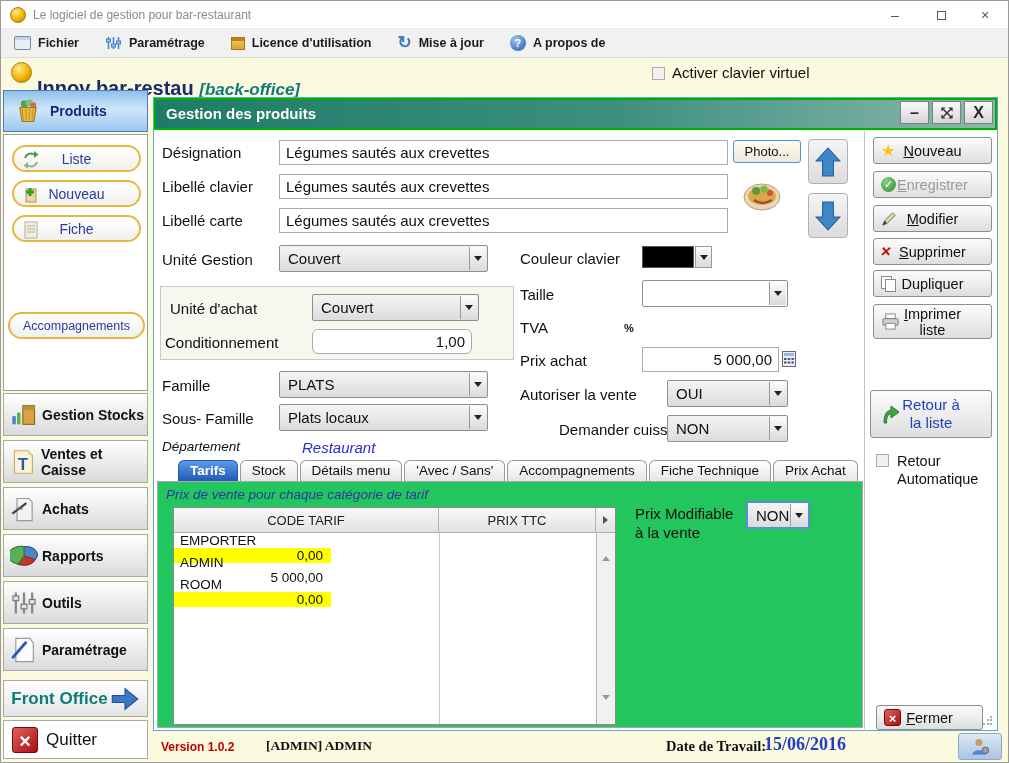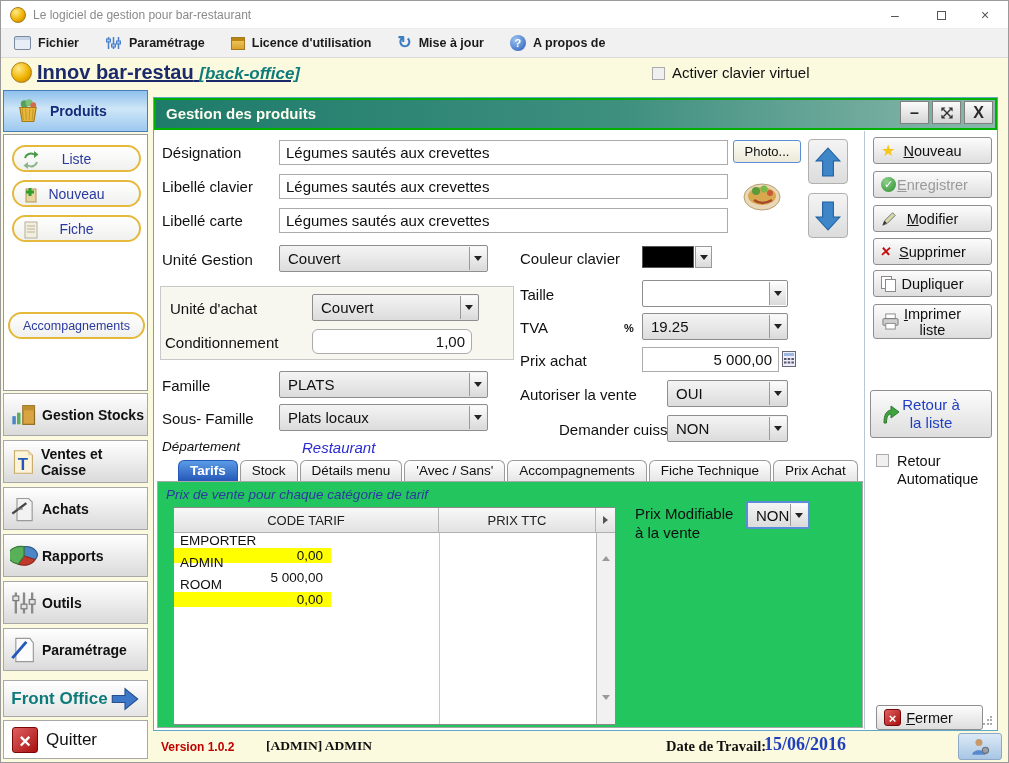--- a/index.html
+++ b/index.html
@@ -21,21 +21,21 @@
   
   .menubar { position:absolute; top:28px; left:0; width:100%; height:29px; background:#f1f1f1; border-bottom:1px solid #dcdcdc; display:flex; align-items:center; }
   .mitem { display:flex; align-items:center; gap:7px; padding:0 13px; height:100%; cursor:default; }
   .mitem .lab { font-size:12.5px; font-weight:bold; color:#1a1a1a; }
   .ic-card { width:17px; height:14px; background:#e8eef8; border:1px solid #7a8aa0; border-radius:2px; box-shadow:inset 0 3px 0 #c7d4e8; }
   .ic-box { width:14px; height:13px; background:linear-gradient(#f2cf6a,#d8a32c); border:1px solid #a5791c; box-shadow:inset 0 3px 0 #b8860e; }
   .ic-refresh { color:#3A7EBF; font-weight:bold; font-size:17px; line-height:14px; }
   .ic-help { width:16px; height:16px; border-radius:50%; background:radial-gradient(circle at 35% 30%, #9cc4f0, #2458b8); color:#fff; font-size:11px; font-weight:bold; text-align:center; line-height:16px; }
 
   
-  .appname { position:absolute; left:36px; top:60px; font-size:20px; font-weight:bold; color:#1B2A6B;text-decoration:underline; }
+  .appname { position:absolute; left:36px; top:76px; font-size:20px; font-weight:bold; color:#1B2A6B; }
   .appmode { font-size:17px; font-weight:bold; font-style:italic; color:#0E7B7B; }
   .chk { background:#f0f0f0; border:1px solid #ababab; }
 
   
   .produits-btn { position:absolute; left:2px; top:89px; width:145px; height:42px;
     background:linear-gradient(#8FC0EC,#CFE6F8 45%,#9CC8F0); border:1px solid #4A7EBB;
     display:flex; align-items:center; gap:8px; padding-left:10px; }
   .produits-btn .lab { font-size:14px; font-weight:bold; color:#122B7A; }
   .subpanel { position:absolute; left:2px; top:133px; width:145px; height:257px; background:#fff; border:1px solid #9a9a9a; }
   .pill { position:absolute; left:8px; width:129px; height:27px; border:2px solid #E5B93C; border-radius:14px;
@@ -383,26 +383,20 @@
     <div class="flabel" style="left:366px;top:188px;">Taille</div>
     <div class="combo" style="left:488px;top:182px;width:146px;height:27px;background:#fff;">
       <span></span>
       <span class="arr">
           <span class="tri-dn"></span>
         </span>
     </div>
 
     <div class="flabel" style="left:366px;top:221px;">TVA</div>
     <div class="flabel" style="left:470px;top:224px;font-size:11px;font-weight:bold;">%</div>
-    <div class="combo" style="left:488px;top:215px;width:146px;height:27px;">
-      <span>19.25</span>
-      <span class="arr">
-          <span class="tri-dn"></span>
-        </span>
-    </div>
 
     <div class="flabel" style="left:366px;top:254px;">Prix achat</div>
     <input class="tinput" style="left: 488px; top: 249px; width: 137px; height: 25px; text-align: right;" value="5 000,00">
     <svg class="abs" style="left:628px;top:252px;" width="14" height="18" viewBox="0 0 14 16">
         <rect x="0.5" y="0.5" width="13" height="15" fill="#eef" stroke="#667"></rect>
         <rect x="2" y="2" width="10" height="3" fill="#9cb8e0"></rect>
         <g fill="#556">
           <rect x="2" y="7" width="2.5" height="2"></rect>
           <rect x="5.7" y="7" width="2.5" height="2"></rect>
           <rect x="9.4" y="7" width="2.5" height="2"></rect>

